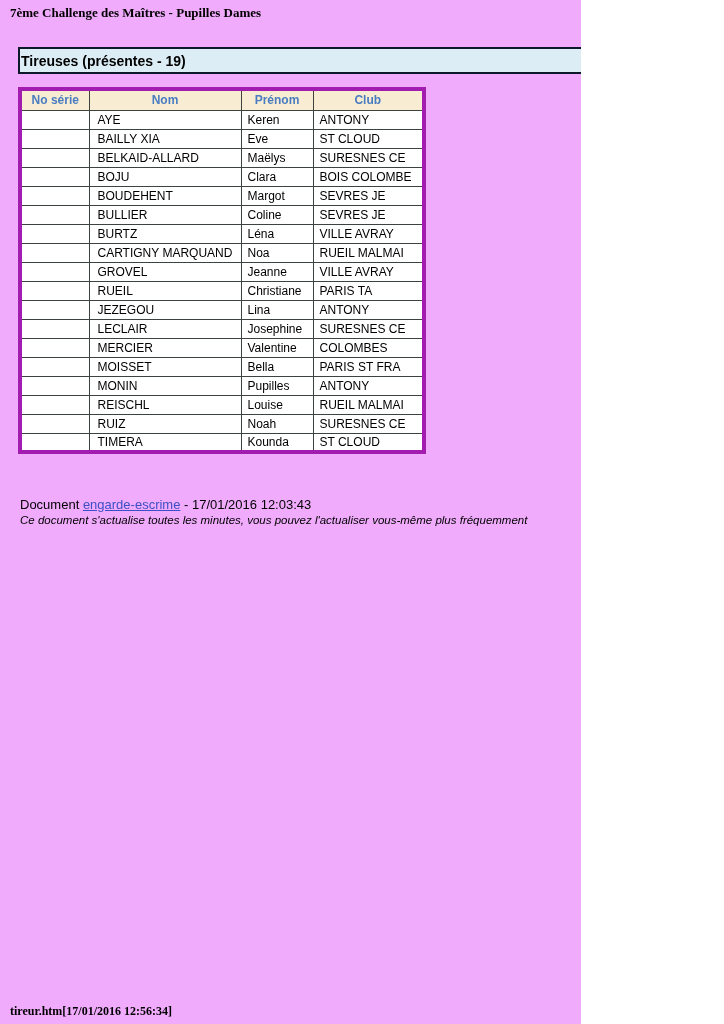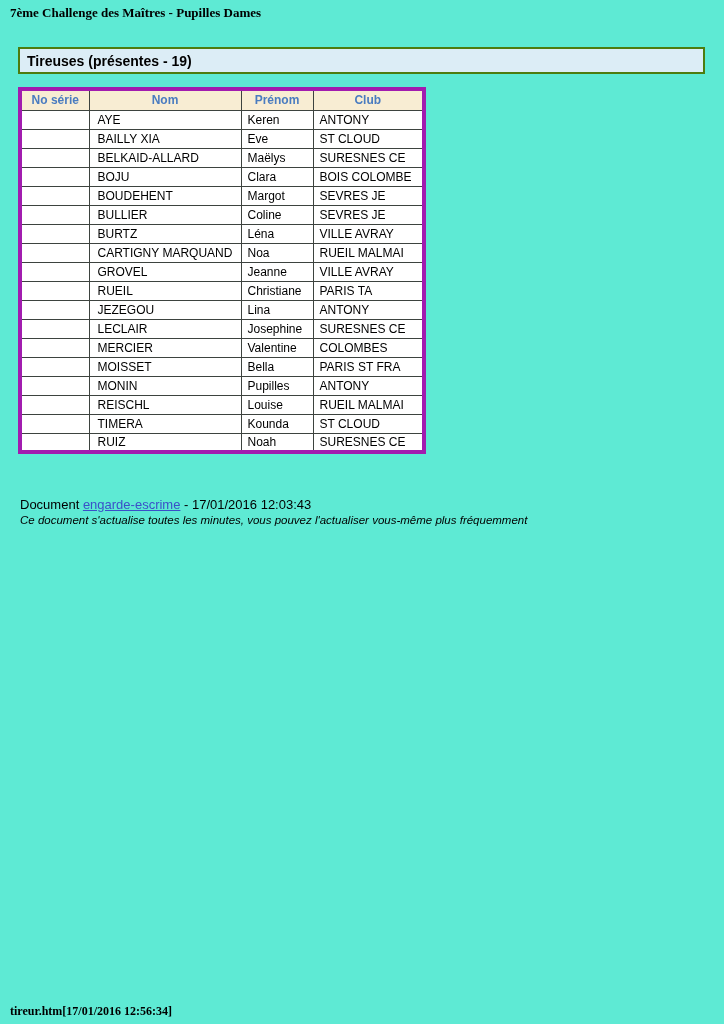--- a/index.html
+++ b/index.html
@@ -6,38 +6,38 @@
     --title-bar-bg:#dcedf6;
     --table-header-bg:#f8edd3;
     --table-header-text:#4a7cc0;
     --link-color:#3b50c8;
     --inner-border:#3d433f;
   }
   *{margin:0;padding:0;box-sizing:border-box;}
   html,body{background:#ffffff;}
   .page{
     position:relative;
-    width:724px;height:1024px;
-    background:#5eead4;
+    width:581px;height:1024px;
+    background:#f0abfc;
     font-family:"Liberation Sans", sans-serif;
     color:#000;
     overflow:hidden;
   }
   .doc-header{
     position:absolute;left:10px;top:5px;
     font-family:"Liberation Serif", serif;
     font-weight:bold;font-size:13px;color:#000;
   }
   .section-bar{
     position:absolute;left:18px;top:47px;
     width:687px;height:27px;
     background:var(--title-bar-bg);
-    border:2px solid #4d7c0f;
+    border:2px solid #0f172a;
     display:flex;align-items:center;
-    padding-left:7px;
+    padding-left:1px;
     font-size:14px;font-weight:bold;color:#000;
   }
   table.roster{
     position:absolute;left:18px;top:87px;
     border-collapse:collapse;
     border:4px solid #a21caf;
     table-layout:fixed;
     width:404px;
     font-size:12px;
   }
@@ -200,30 +200,30 @@
           <td class="col-club">ANTONY</td>
         </tr>
         <tr>
           <td class="col-no-serie"></td>
           <td class="col-nom">REISCHL</td>
           <td class="col-prenom">Louise</td>
           <td class="col-club">RUEIL MALMAI</td>
         </tr>
         <tr>
           <td class="col-no-serie"></td>
+          <td class="col-nom">RUIZ</td>
+          <td class="col-prenom">Noah</td>
+          <td class="col-club">SURESNES CE</td>
+        </tr>
+        <tr>
+          <td class="col-no-serie"></td>
           <td class="col-nom">TIMERA</td>
           <td class="col-prenom">Kounda</td>
           <td class="col-club">ST CLOUD</td>
         </tr>
-        <tr>
-          <td class="col-no-serie"></td>
-          <td class="col-nom">RUIZ</td>
-          <td class="col-prenom">Noah</td>
-          <td class="col-club">SURESNES CE</td>
-        </tr>
       </tbody>
   </table>
 
   <div class="footer-doc">
     <span>Document </span><a>engarde-escrime</a><span> - 17/01/2016 12:03:43</span>
   </div>
 
   <div class="footer-note">Ce document s'actualise toutes les minutes, vous pouvez l'actualiser vous-même plus fréquemment</div>
 
   <div class="file-status">tireur.htm[17/01/2016 12:56:34]</div>

